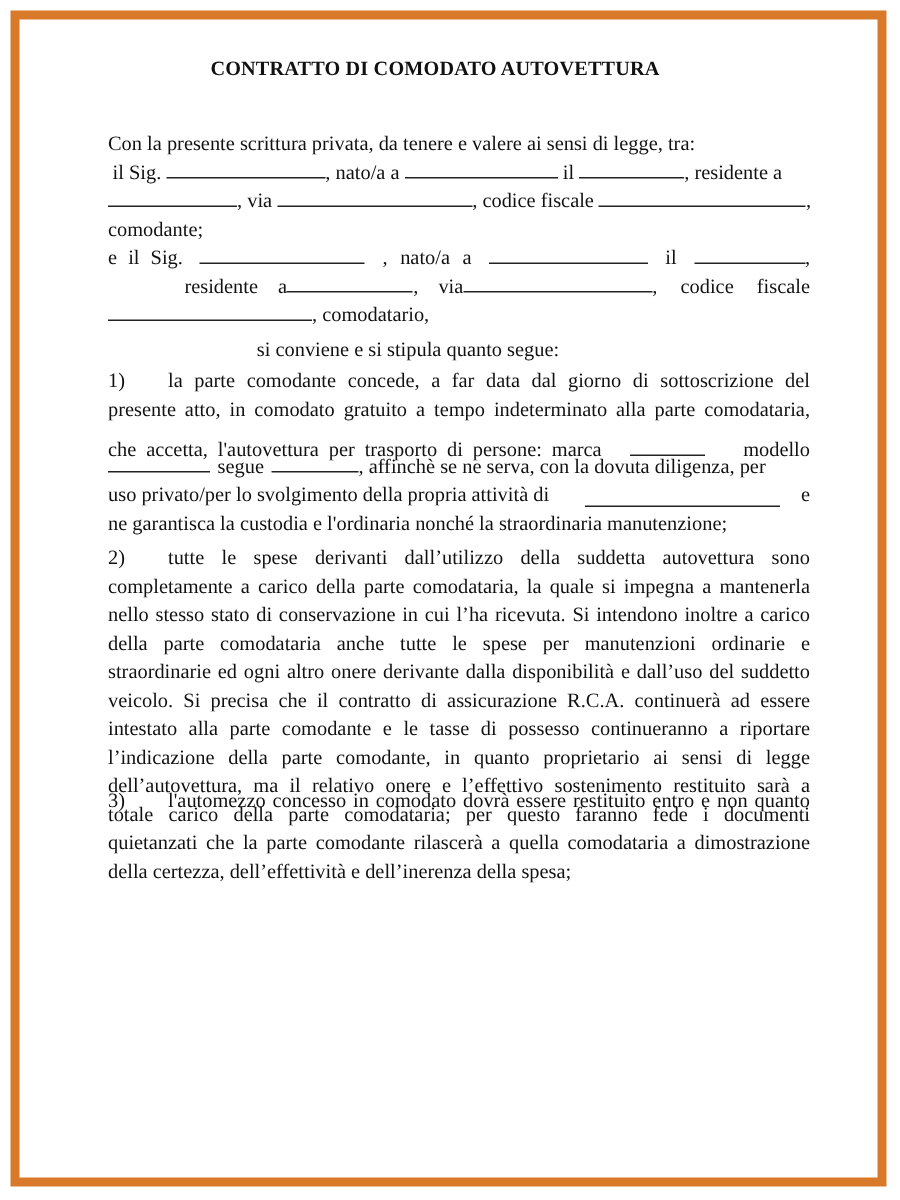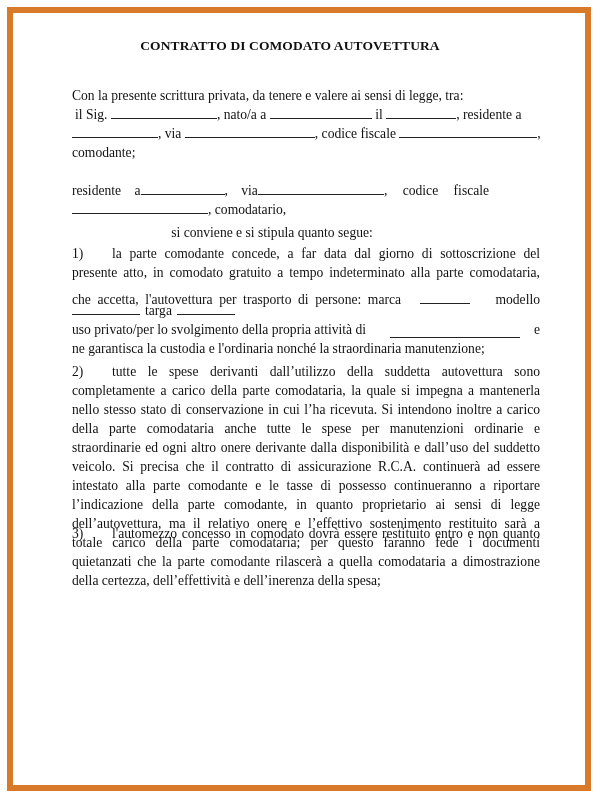--- a/index.html
+++ b/index.html
@@ -44,21 +44,29 @@
     <span>il</span>
     <span class="blank" style="width:70px"></span><span>, residente a</span>
   </div>
   <div class="line" style="top:126px">
     <span class="blank" style="width:86px"></span><span>, via</span>
     <span class="blank" style="width:130px"></span><span>, codice fiscale</span>
     <span class="blank" style="width:138px"></span><span>,</span>
   </div>
   <div class="line" style="top:145px">comodante;</div>
 
-  <div class="line" style="top:183px; display:flex; justify-content:flex-start; align-items:baseline">
+  <div class="line" style="top:164px; display:flex; justify-content:space-between; align-items:baseline">
+    <span style="word-spacing:4px">e il Sig.</span>
+    <span class="blank" style="width:110px"></span>
+    <span style="word-spacing:5px">, nato/a a</span>
+    <span class="blank" style="width:106px"></span>
+    <span>il</span>
+    <span><span class="blank" style="width:74px"></span><span>,</span></span>
+  </div>
+  <div class="line" style="top:183px; display:flex; justify-content:flex-end; align-items:baseline">
     <span style="word-spacing:10px">residente a</span>
     <span class="blank" style="width:84px"></span>
     <span style="word-spacing:10px">, via</span>
     <span class="blank" style="width:126px"></span>
     <span style="word-spacing:12px">, codice fiscale</span>
   </div>
   <div class="line" style="top:202px">
     <span class="blank" style="width:136px"></span><span>, comodatario,</span>
   </div>
 
@@ -67,22 +75,23 @@
   <div>
     <div class="line j" style="top:246px"><span class="num">1)</span><span>la parte comodante concede, a far data dal giorno di sottoscrizione del</span></div>
     <div class="line j" style="top:265px">presente atto, in comodato gratuito a tempo indeterminato alla parte comodataria,</div>
     <div class="line" style="top:292px; display:flex; justify-content:space-between; align-items:baseline">
       <span style="word-spacing:3.2px">che accetta, l'autovettura per trasporto di persone: marca</span>
         <span class="blank" style="width:50px; margin-left:-6px"></span>
       <span>modello</span>
     </div>
     <div class="line" style="top:303px; display:flex; align-items:baseline; gap:5px">
       <span class="blank" style="width:68px"></span>
-      <span>targa</span>
+      <span>segue</span>
       <span class="blank" style="width:58px"></span>
+        <span style="margin-left:-5px">, affinchè se ne serva, con la dovuta diligenza, per</span>
     </div>
     <div class="line" style="top:322px; display:flex; justify-content:space-between; align-items:flex-end">
       <span>uso privato/per lo svolgimento della propria attività di</span>
       <span class="blank" style="width:130px; margin-left:auto; margin-right:14px"></span>
       <span>e</span>
     </div>
     <div class="line" style="top:341px">ne garantisca la custodia e l'ordinaria nonché la straordinaria manutenzione;</div>
   </div>
 
   <div>

